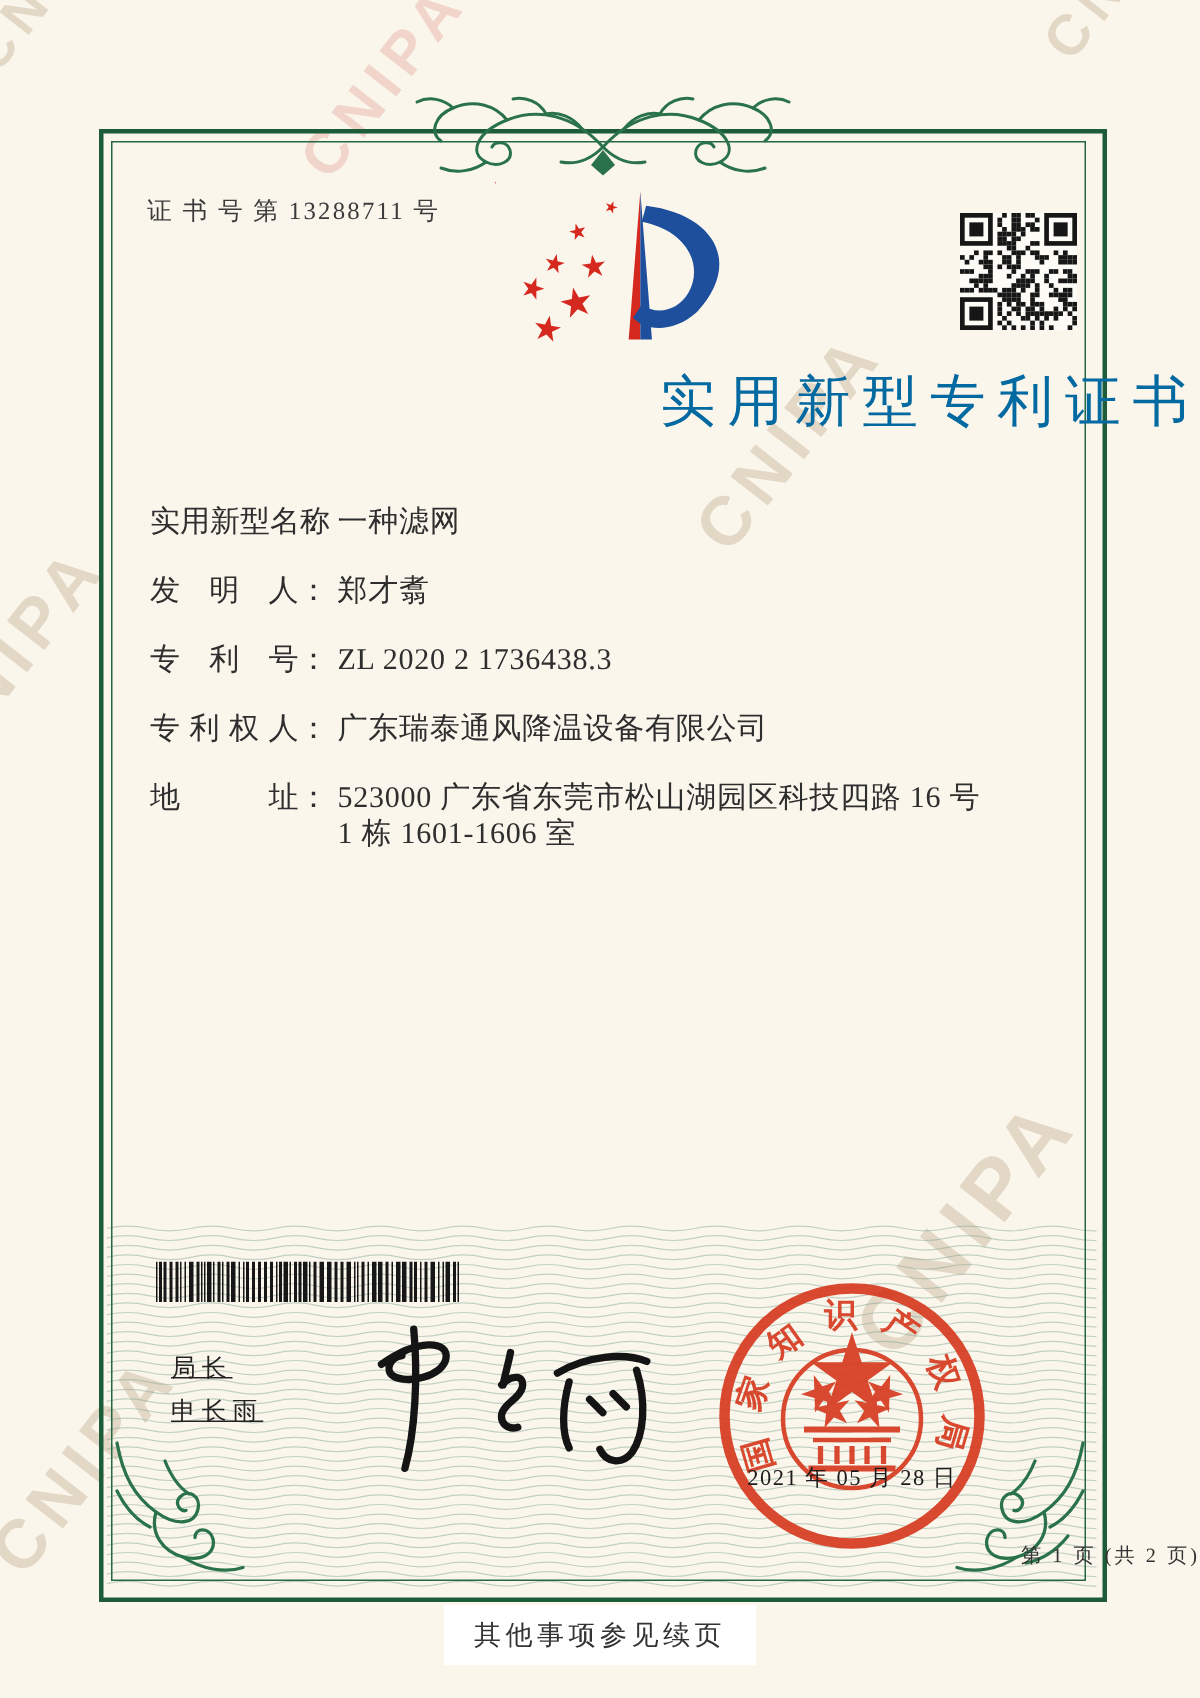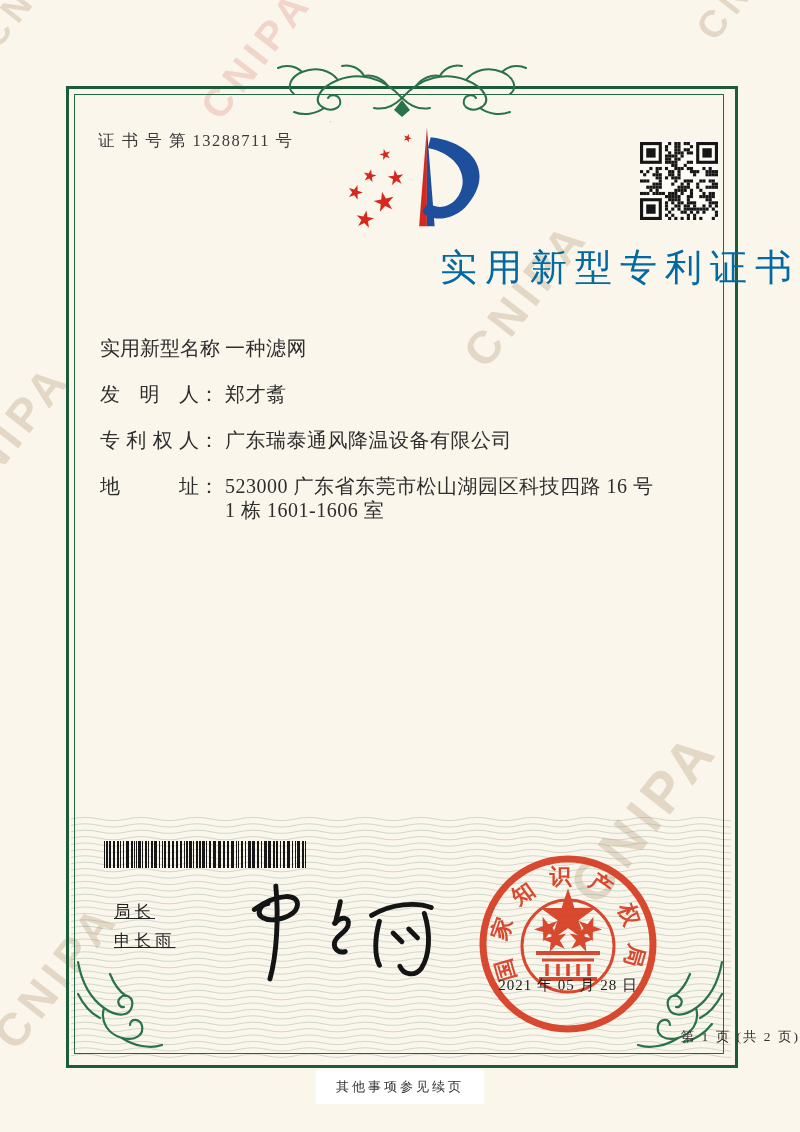--- a/index.html
+++ b/index.html
@@ -47,21 +47,21 @@
   #issuer{left:114px;top:901px;z-index:4;font-family:"Liberation Sans","DejaVu Sans",sans-serif;
       font-size:16.5px;letter-spacing:4px;color:#222;text-decoration:underline;}
   #issuer .line2{margin-top:7px;}
   #signature{left:225px;top:878px;width:215px;height:108px;z-index:4;}
   #seal{left:473px;top:849px;width:190px;height:190px;z-index:5;opacity:0.93;}
   #seal-date{left:488px;top:976px;width:160px;text-align:center;font-size:15px;z-index:6;
       color:#1b1b1b;letter-spacing:1px;}
   #page-footer{left:0;top:1028px;width:100%;text-align:right;font-size:13.5px;
       letter-spacing:2px;z-index:4;color:#333;}
   #continuation-note{left:50%;top:1070px;transform:translateX(-50%);background:#ffffff;
-      padding:8px 20px;font-size:13px;letter-spacing:3px;z-index:4;color:#333;white-space:nowrap;}
+      padding:8px 20px;font-size:18px;letter-spacing:3px;z-index:4;color:#333;white-space:nowrap;}
 </style>
 </head>
 <body>
 
 <div id="watermarks">
     <div class="wm tan" style="left: -28px; top: 30px; font-size: 36px;">CNIPA</div>
     <div class="wm pink" style="left: 192px; top: 100px; font-size: 40px;">CNIPA</div>
     <div class="wm tan" style="left: 688px; top: 22px; font-size: 38px;">CNIPA</div>
     <div class="wm tan" style="left: 452px; top: 344px; font-size: 46px;">CNIPA</div>
     <div class="wm tan" style="left: -66px; top: 486px; font-size: 46px;">CNIPA</div>
@@ -388,20 +388,21 @@
     <rect x="0" y="56.160000000000004" width="21.84" height="21.84" fill="#161616"></rect>
     <rect x="3.12" y="59.28" width="15.600000000000001" height="15.600000000000001" fill="#fdfbf5"></rect>
     <rect x="6.24" y="62.400000000000006" width="9.36" height="9.36" fill="#161616"></rect>
   </svg>
 
 <div id="page-title" class="abs">实用新型专利证书</div>
 
 <div id="fields" class="abs">
     <div class="field-row"><span class="flabel">实用新型名称</span><span class="fcolon">：</span><span class="fvalue">一种滤网</span></div>
     <div class="field-row"><span class="flabel">发明人</span><span class="fcolon">：</span><span class="fvalue">郑才翥</span></div>
+    <div class="field-row"><span class="flabel">专利号</span><span class="fcolon">：</span><span class="fvalue">ZL 2020 2 1736438.3</span></div>
     <div class="field-row"><span class="flabel">专利权人</span><span class="fcolon">：</span><span class="fvalue">广东瑞泰通风降温设备有限公司</span></div>
     <div class="field-row"><span class="flabel">地址</span><span class="fcolon">：</span><span class="fvalue wrap">523000 广东省东莞市松山湖园区科技四路 16 号 1 栋 1601-1606 室</span></div>
   </div>
 
 <div id="paragraphs" class="abs">
   </div>
 
 <svg id="barcode" class="abs" viewBox="0 0 205 27" preserveAspectRatio="none">
     <rect x="0" y="0" width="1" height="27" fill="#161616"></rect>
     <rect x="2" y="0" width="2" height="27" fill="#161616"></rect>

